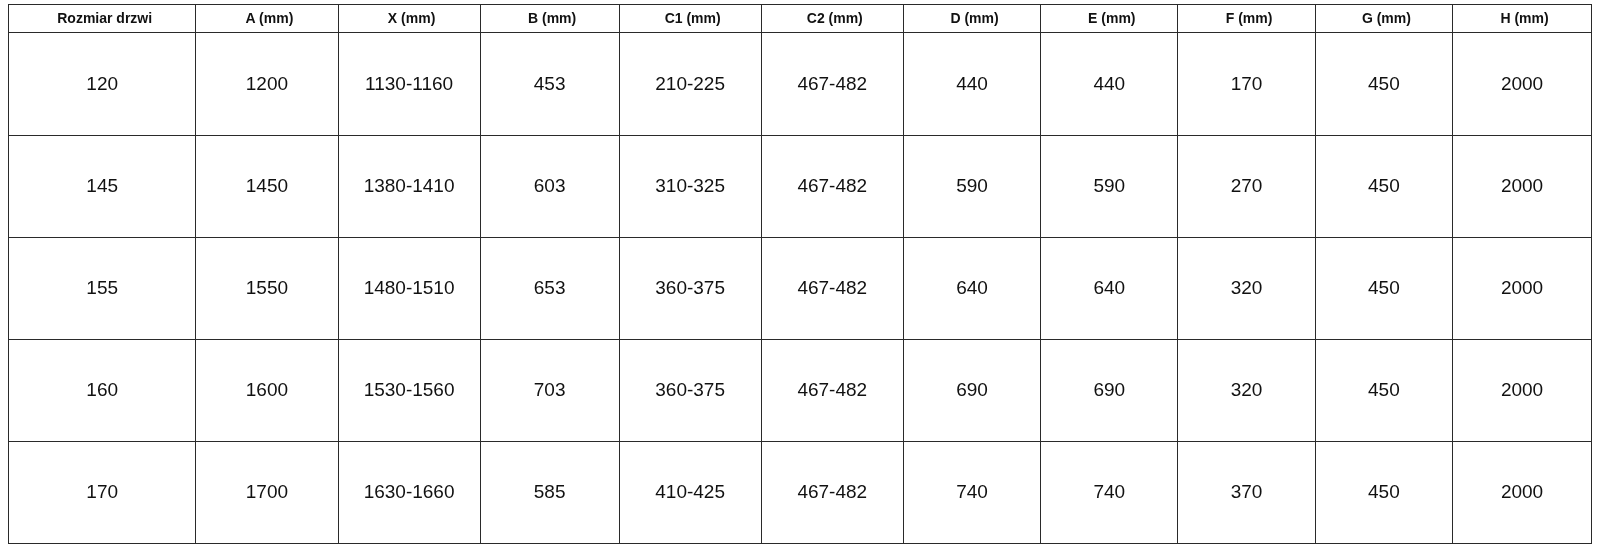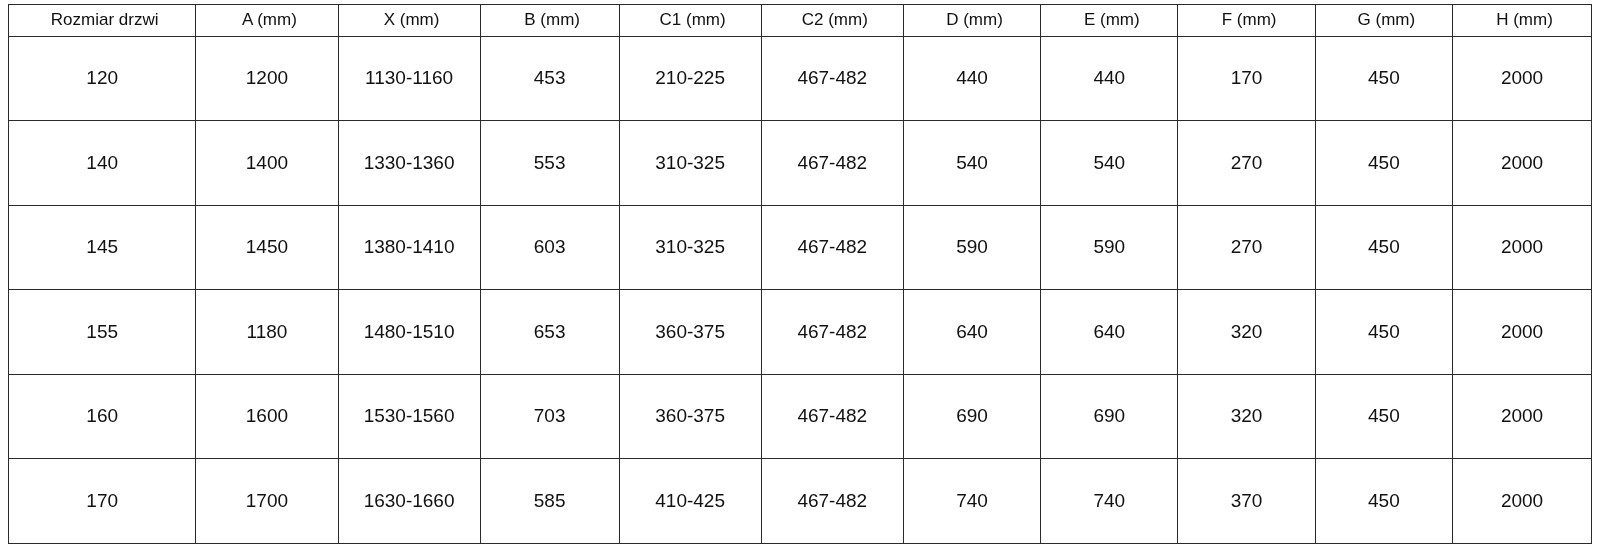--- a/index.html
+++ b/index.html
@@ -30,22 +30,22 @@
   table.spec-table td {
     border: 1px solid #2a2a2a;
     text-align: center;
     vertical-align: middle;
     font-size: 19px;
     line-height: 1.1;
     padding: 6px 4px;
     white-space: nowrap;
   }
   table.spec-table thead th {
-    font-weight: normal;
-    font-size: 17px;
+    font-weight: bold;
+    font-size: 14px;
     padding-left: 9px;
   }
   table.spec-table tbody td {
     font-weight: normal;
   }
   table.spec-table col.c0 { width: 11.6%; }
   table.spec-table col.c1 { width: 8.8%; }
   table.spec-table col.c2 { width: 8.8%; }
   table.spec-table col.c3 { width: 8.6%; }
   table.spec-table col.c4 { width: 8.8%; }
@@ -97,48 +97,35 @@
         <td>453</td>
         <td>210-225</td>
         <td>467-482</td>
         <td>440</td>
         <td>440</td>
         <td>170</td>
         <td>450</td>
         <td>2000</td>
       </tr>
       <tr>
-        <td>140</td>
-        <td>1400</td>
-        <td>1330-1360</td>
-        <td>553</td>
-        <td>310-325</td>
-        <td>467-482</td>
-        <td>540</td>
-        <td>540</td>
-        <td>270</td>
-        <td>450</td>
-        <td>2000</td>
-      </tr>
-      <tr>
         <td>145</td>
         <td>1450</td>
         <td>1380-1410</td>
         <td>603</td>
         <td>310-325</td>
         <td>467-482</td>
         <td>590</td>
         <td>590</td>
         <td>270</td>
         <td>450</td>
         <td>2000</td>
       </tr>
       <tr>
         <td>155</td>
-        <td>1180</td>
+        <td>1550</td>
         <td>1480-1510</td>
         <td>653</td>
         <td>360-375</td>
         <td>467-482</td>
         <td>640</td>
         <td>640</td>
         <td>320</td>
         <td>450</td>
         <td>2000</td>
       </tr>

